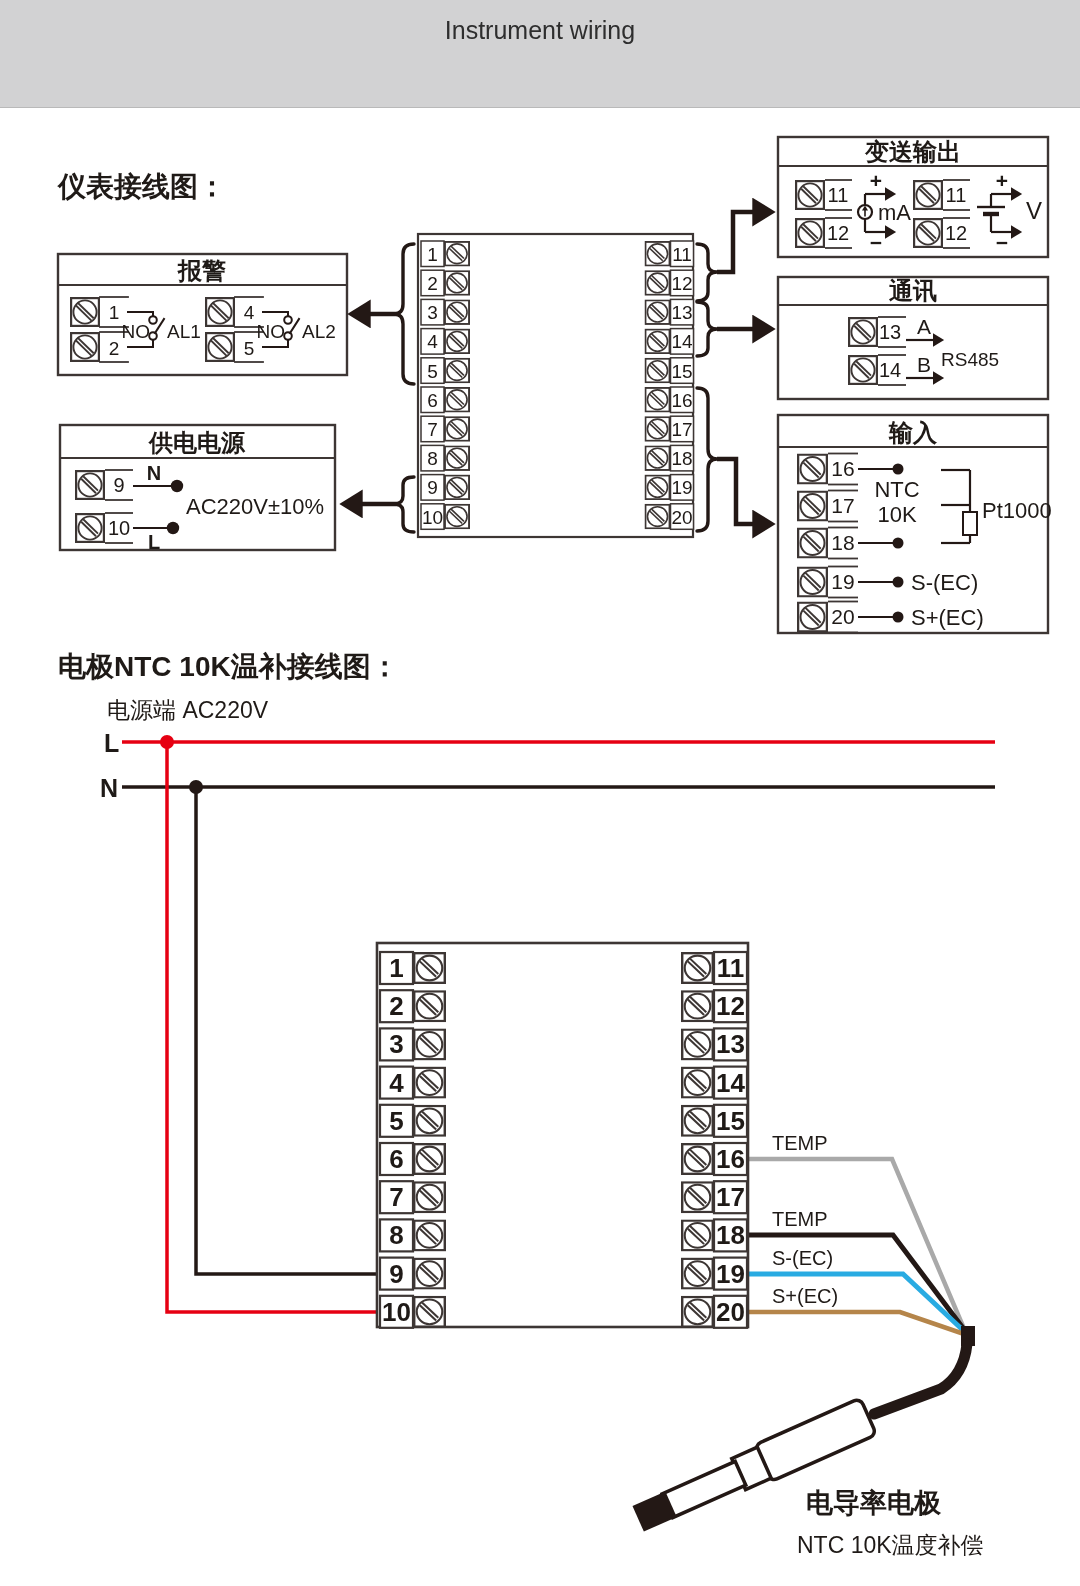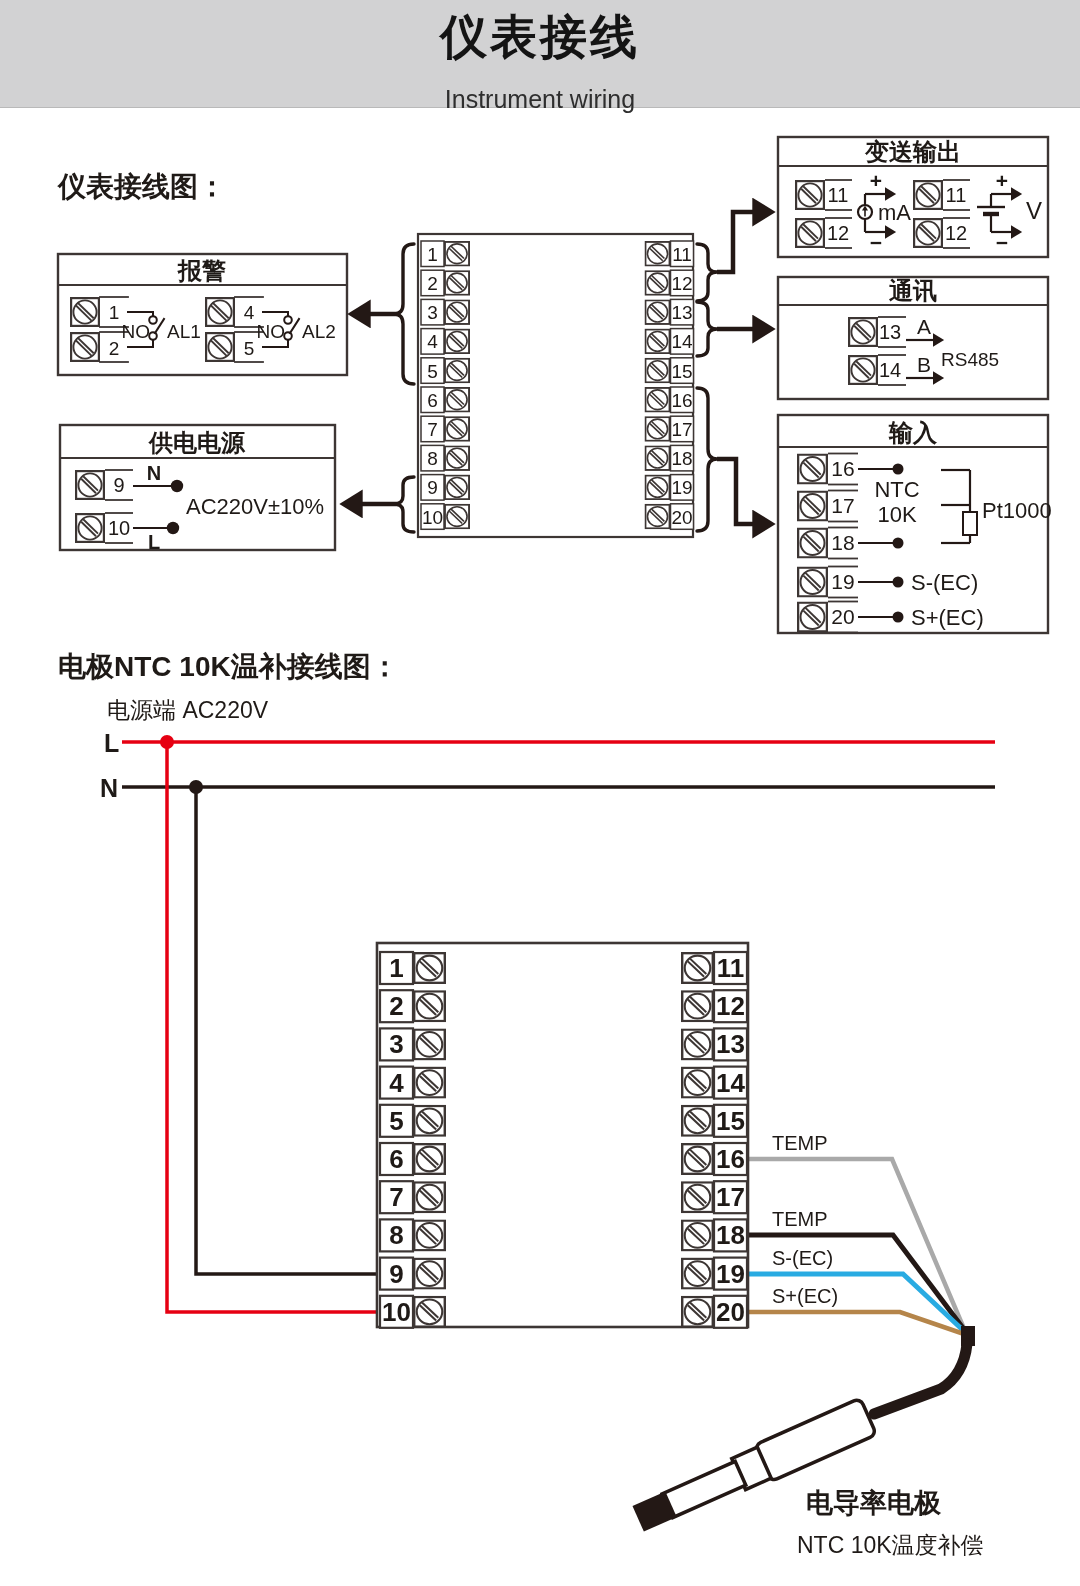--- a/index.html
+++ b/index.html
@@ -11,21 +11,20 @@
   .band .sub{font-size:25px;color:#2e2e2e;margin-top:16px;}
   svg.diagram{position:absolute;left:0;top:0;width:1080px;height:1586px;}
   svg text{font-family:"Liberation Sans",sans-serif;fill:#1f1a17;}
 </style>
 </head>
 <body>
 
 <div class="page">
 
   <div class="band">
-    <h1>仪表接线</h1>
     <div class="sub">Instrument wiring</div>
   </div>
 
   <svg class="diagram" viewBox="0 0 1080 1586">
     <defs>
       <symbol id="screw" viewBox="0 0 30 30" preserveAspectRatio="none">
         <rect x="1.1" y="1.1" width="27.8" height="27.8" fill="#fff" stroke="#3d3634" stroke-width="2.2"></rect>
         <circle cx="15" cy="15" r="11.6" fill="none" stroke="#3d3634" stroke-width="1.9"></circle>
         <line x1="8.2" y1="6.2" x2="23" y2="20.6" stroke="#3d3634" stroke-width="1.9"></line>
         <line x1="6.2" y1="8.8" x2="21" y2="23.2" stroke="#3d3634" stroke-width="1.9"></line>

